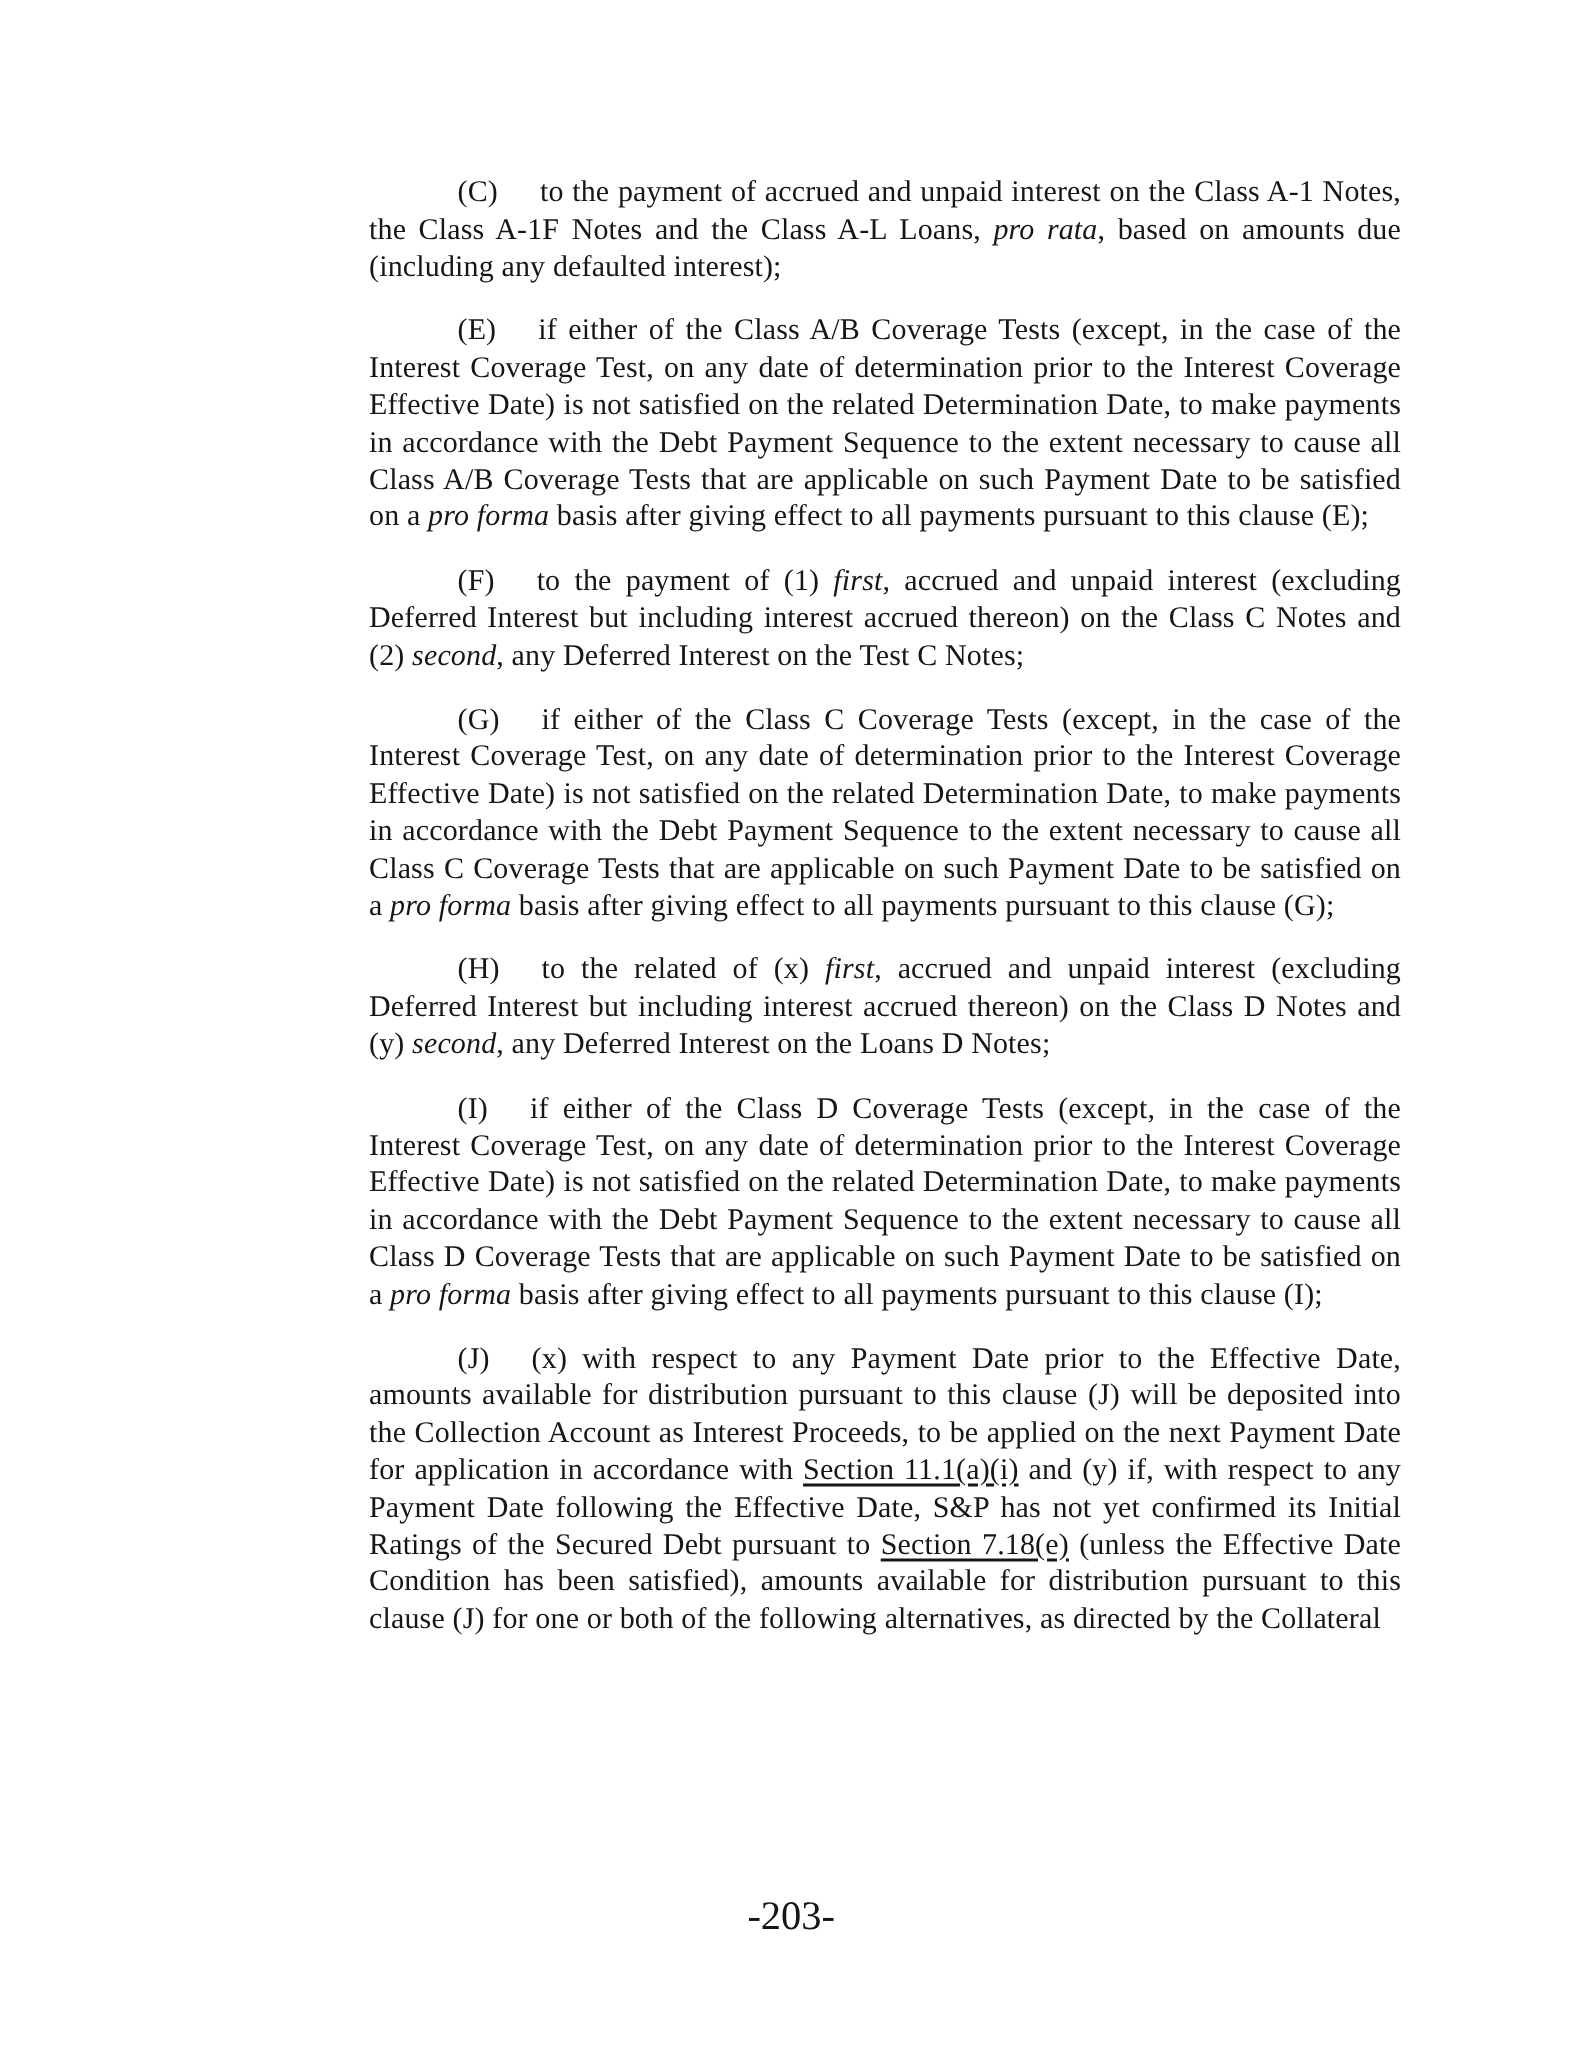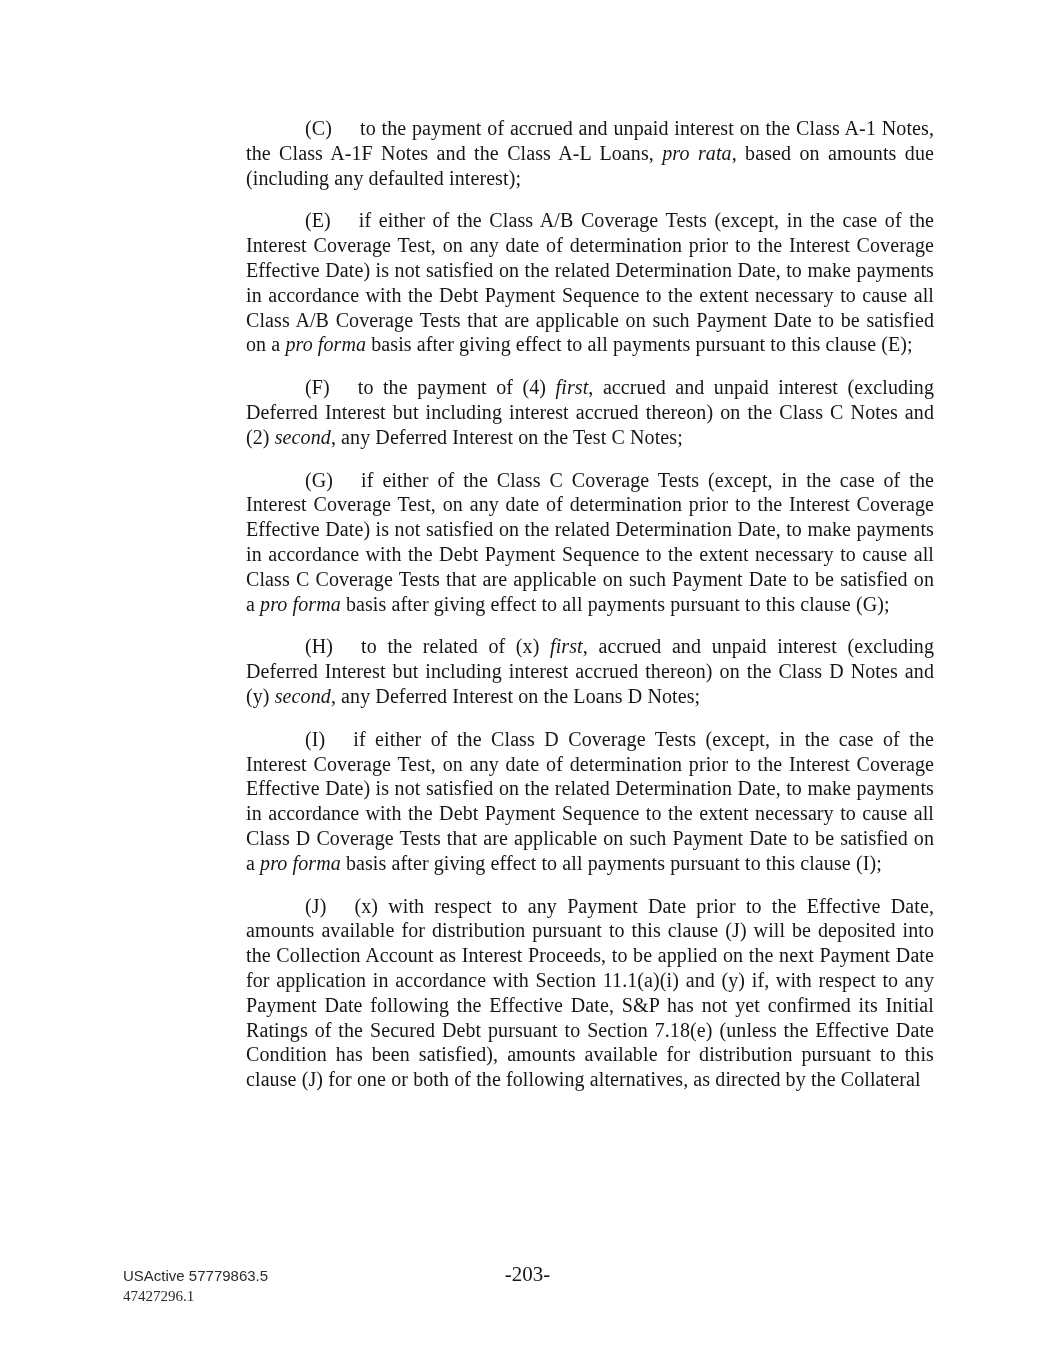--- a/index.html
+++ b/index.html
@@ -30,21 +30,21 @@
     text-indent: 59px;
     letter-spacing: 0.1px;
   }
   .clause-label { white-space: nowrap; }
   .tab {
     display: inline-block;
     width: 28px;
     height: 1px;
   }
   .it { font-style: italic; }
-  .und { text-underline-offset: 3px; }
+  .und { text-decoration: underline; text-underline-offset: 3px; }
   .footer-left {
     position: absolute;
     left: 123px;
     top: 1266px;
   }
   .docid-sans {
     font-family: "Liberation Sans", sans-serif;
     font-size: 15px;
     line-height: 20px;
     color: #2a2a2a;
@@ -54,39 +54,35 @@
     font-size: 15px;
     line-height: 20px;
     color: #2a2a2a;
   }
   .page-number {
     position: absolute;
     left: 0;
     right: 0;
     top: 1262px;
     text-align: center;
-    font-size: 21px;
+    font-size: 27px;
     color: #161616;
   }
 </style>
 </head>
 <body>
 
 <div class="page">
 
   <main class="doc-body" id="paragraphs">
       <p class="clause"><span class="clause-label">(C)</span><span class="tab"></span><span>to the payment of accrued and unpaid interest on the Class A-1 Notes, the Class A-1F Notes and the Class A-L Loans, </span><span class="it">pro rata</span><span>, based on amounts due (including any defaulted interest);</span></p>
       <p class="clause"><span class="clause-label">(E)</span><span class="tab"></span><span>if either of the Class A/B Coverage Tests (except, in the case of the Interest Coverage Test, on any date of determination prior to the Interest Coverage Effective Date) is not satisfied on the related Determination Date, to make payments in accordance with the Debt Payment Sequence to the extent necessary to cause all Class A/B Coverage Tests that are applicable on such Payment Date to be satisfied on a </span><span class="it">pro forma</span><span> basis after giving effect to all payments pursuant to this clause (E);</span></p>
-      <p class="clause"><span class="clause-label">(F)</span><span class="tab"></span><span>to the payment of (4) </span><span class="it">first</span><span>, accrued and unpaid interest (excluding Deferred Interest but including interest accrued thereon) on the Class C Notes and (2) </span><span class="it">second</span><span>, any Deferred Interest on the Test C Notes;</span></p>
+      <p class="clause"><span class="clause-label">(F)</span><span class="tab"></span><span>to the payment of (1) </span><span class="it">first</span><span>, accrued and unpaid interest (excluding Deferred Interest but including interest accrued thereon) on the Class C Notes and (2) </span><span class="it">second</span><span>, any Deferred Interest on the Test C Notes;</span></p>
       <p class="clause"><span class="clause-label">(G)</span><span class="tab"></span><span>if either of the Class C Coverage Tests (except, in the case of the Interest Coverage Test, on any date of determination prior to the Interest Coverage Effective Date) is not satisfied on the related Determination Date, to make payments in accordance with the Debt Payment Sequence to the extent necessary to cause all Class C Coverage Tests that are applicable on such Payment Date to be satisfied on a </span><span class="it">pro forma</span><span> basis after giving effect to all payments pursuant to this clause (G);</span></p>
       <p class="clause"><span class="clause-label">(H)</span><span class="tab"></span><span>to the related of (x) </span><span class="it">first</span><span>, accrued and unpaid interest (excluding Deferred Interest but including interest accrued thereon) on the Class D Notes and (y) </span><span class="it">second</span><span>, any Deferred Interest on the Loans D Notes;</span></p>
       <p class="clause"><span class="clause-label">(I)</span><span class="tab"></span><span>if either of the Class D Coverage Tests (except, in the case of the Interest Coverage Test, on any date of determination prior to the Interest Coverage Effective Date) is not satisfied on the related Determination Date, to make payments in accordance with the Debt Payment Sequence to the extent necessary to cause all Class D Coverage Tests that are applicable on such Payment Date to be satisfied on a </span><span class="it">pro forma</span><span> basis after giving effect to all payments pursuant to this clause (I);</span></p>
       <p class="clause"><span class="clause-label">(J)</span><span class="tab"></span><span>(x) with respect to any Payment Date prior to the Effective Date, amounts available for distribution pursuant to this clause (J) will be deposited into the Collection Account as Interest Proceeds, to be applied on the next Payment Date for application in accordance with </span><span class="und">Section 11.1(a)(i)</span><span> and (y) if, with respect to any Payment Date following the Effective Date, S&amp;P has not yet confirmed its Initial Ratings of the Secured Debt pursuant to </span><span class="und">Section 7.18(e)</span><span> (unless the Effective Date Condition has been satisfied), amounts available for distribution pursuant to this clause (J) for one or both of the following alternatives, as directed by the Collateral</span></p>
     </main>
 
-  <div class="footer-left">
-    <div class="docid-sans">USActive 57779863.5</div>
-    <div class="docid-serif">47427296.1</div>
-  </div>
 
   <div class="page-number">-203-</div>
 
 </div>
 
 </body></html>

